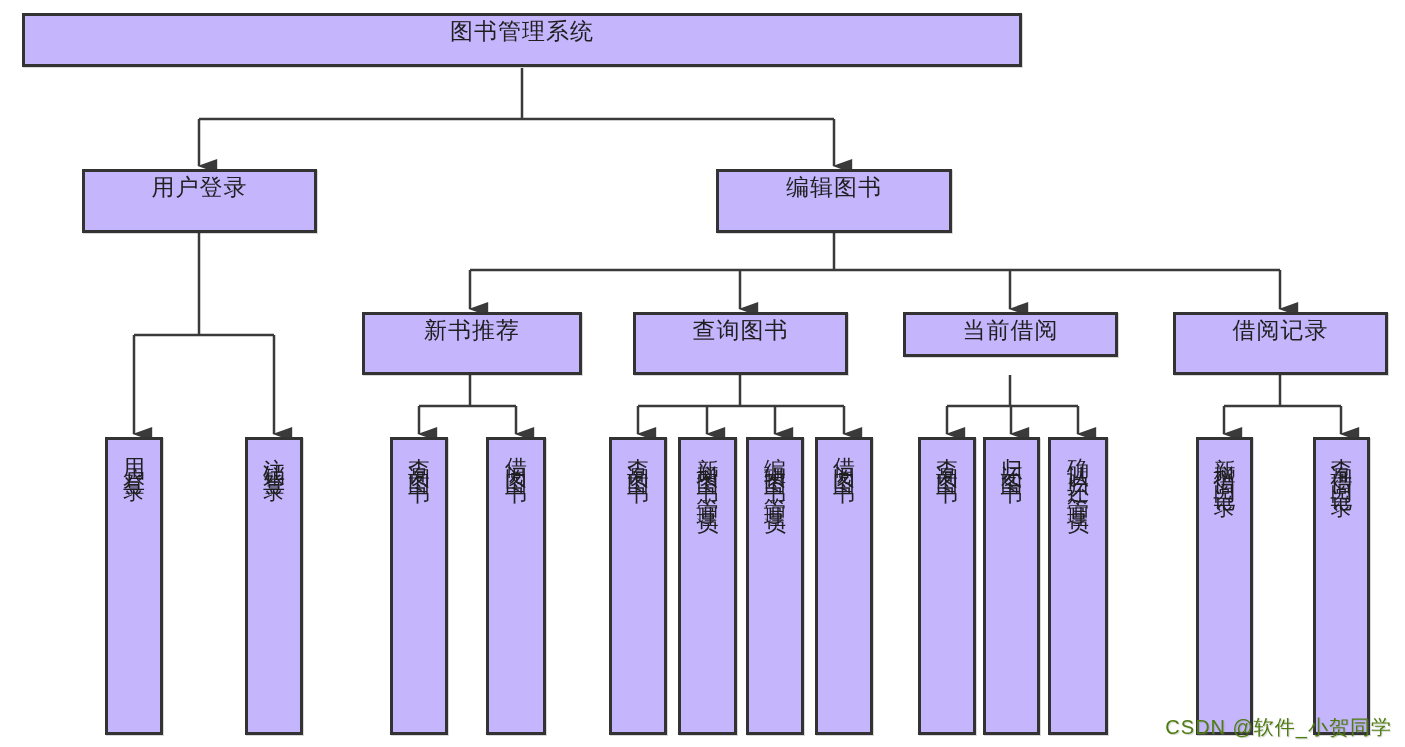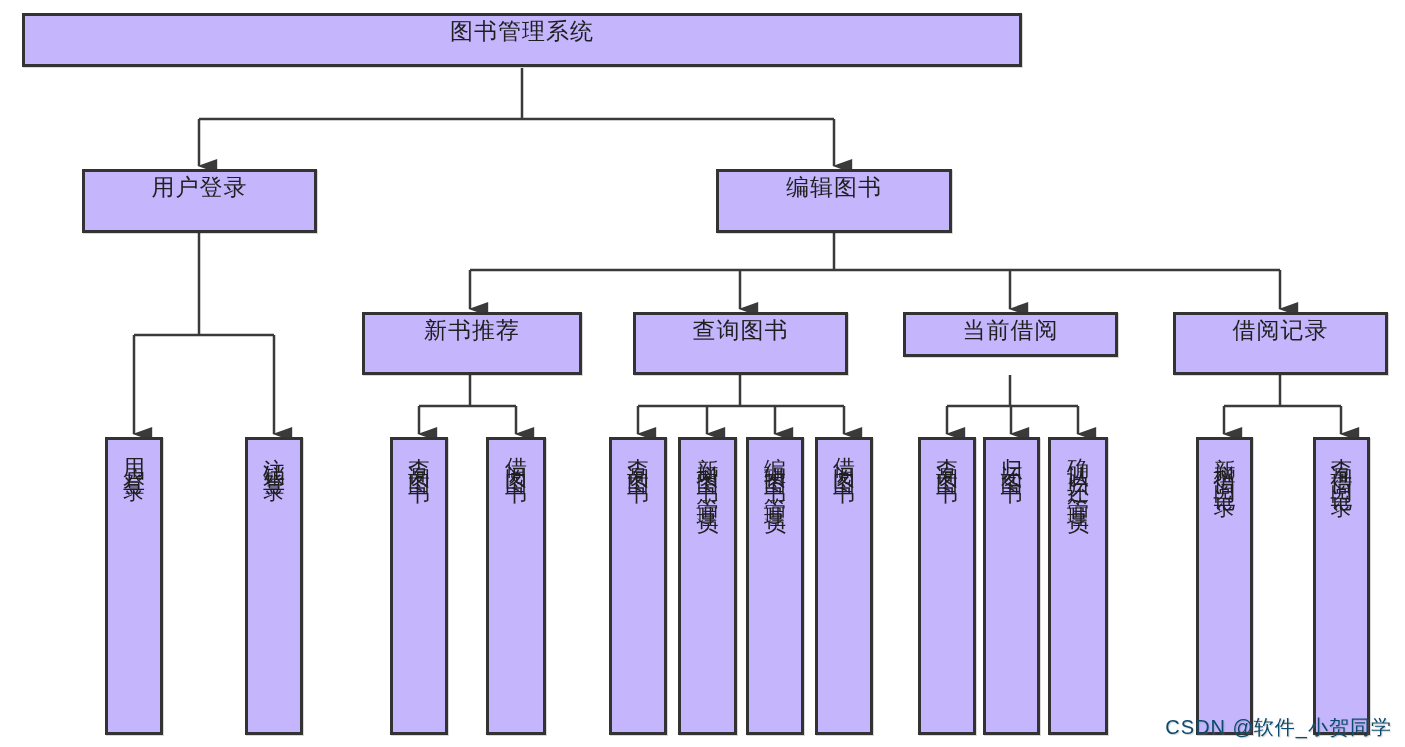--- a/index.html
+++ b/index.html
@@ -43,21 +43,21 @@
     font-size: 22px;
     letter-spacing: 8px;
     line-height: 1;
     white-space: nowrap;
   }
   .watermark {
     position: absolute;
     right: 13px;
     top: 714px;
     font-size: 20px;
-    color: #0c4a6e;
+    color: #4d7c0f;
     letter-spacing: 1px;
     white-space: nowrap;
     text-shadow: 1px 1px 1px rgba(120,120,120,0.35);
     z-index: 5;
   }
 </style>
 </head>
 <body>
 
 <div class="stage">

